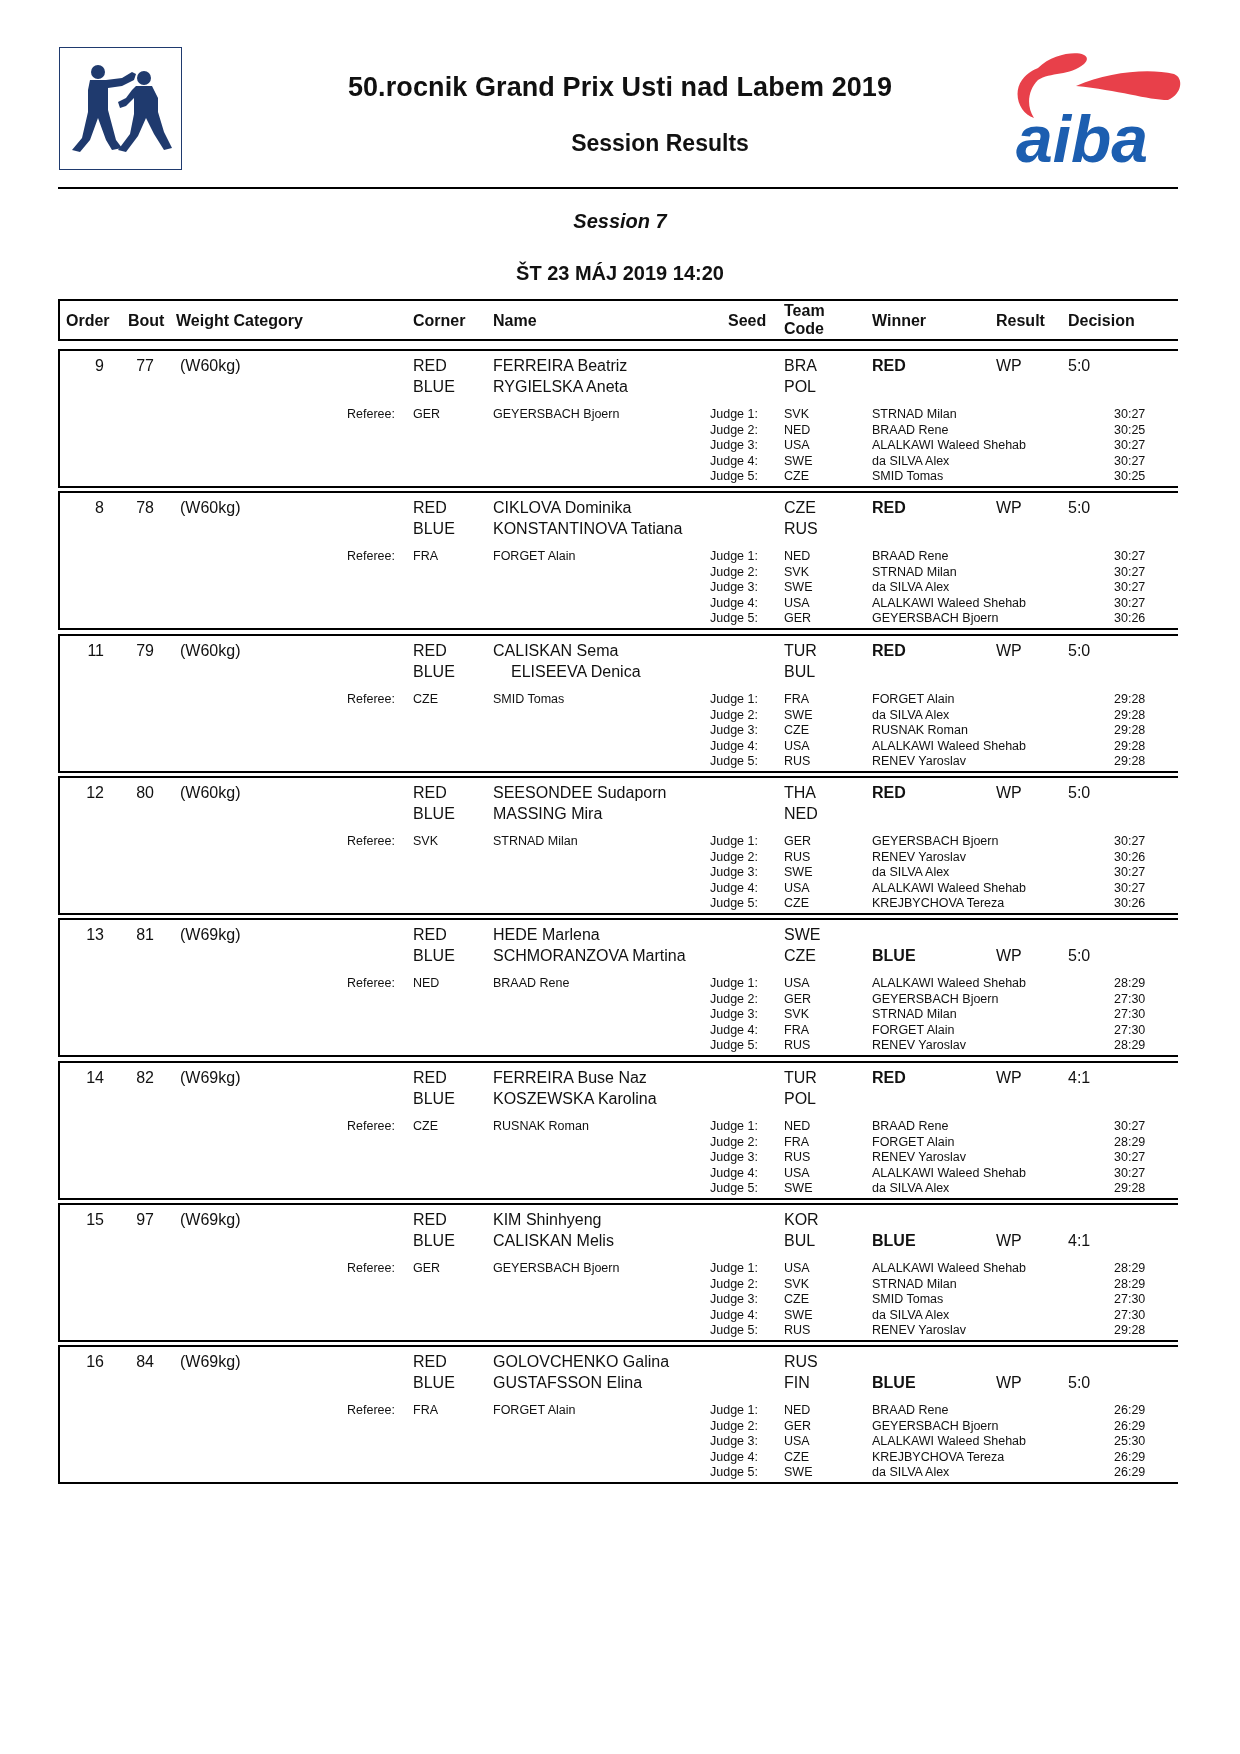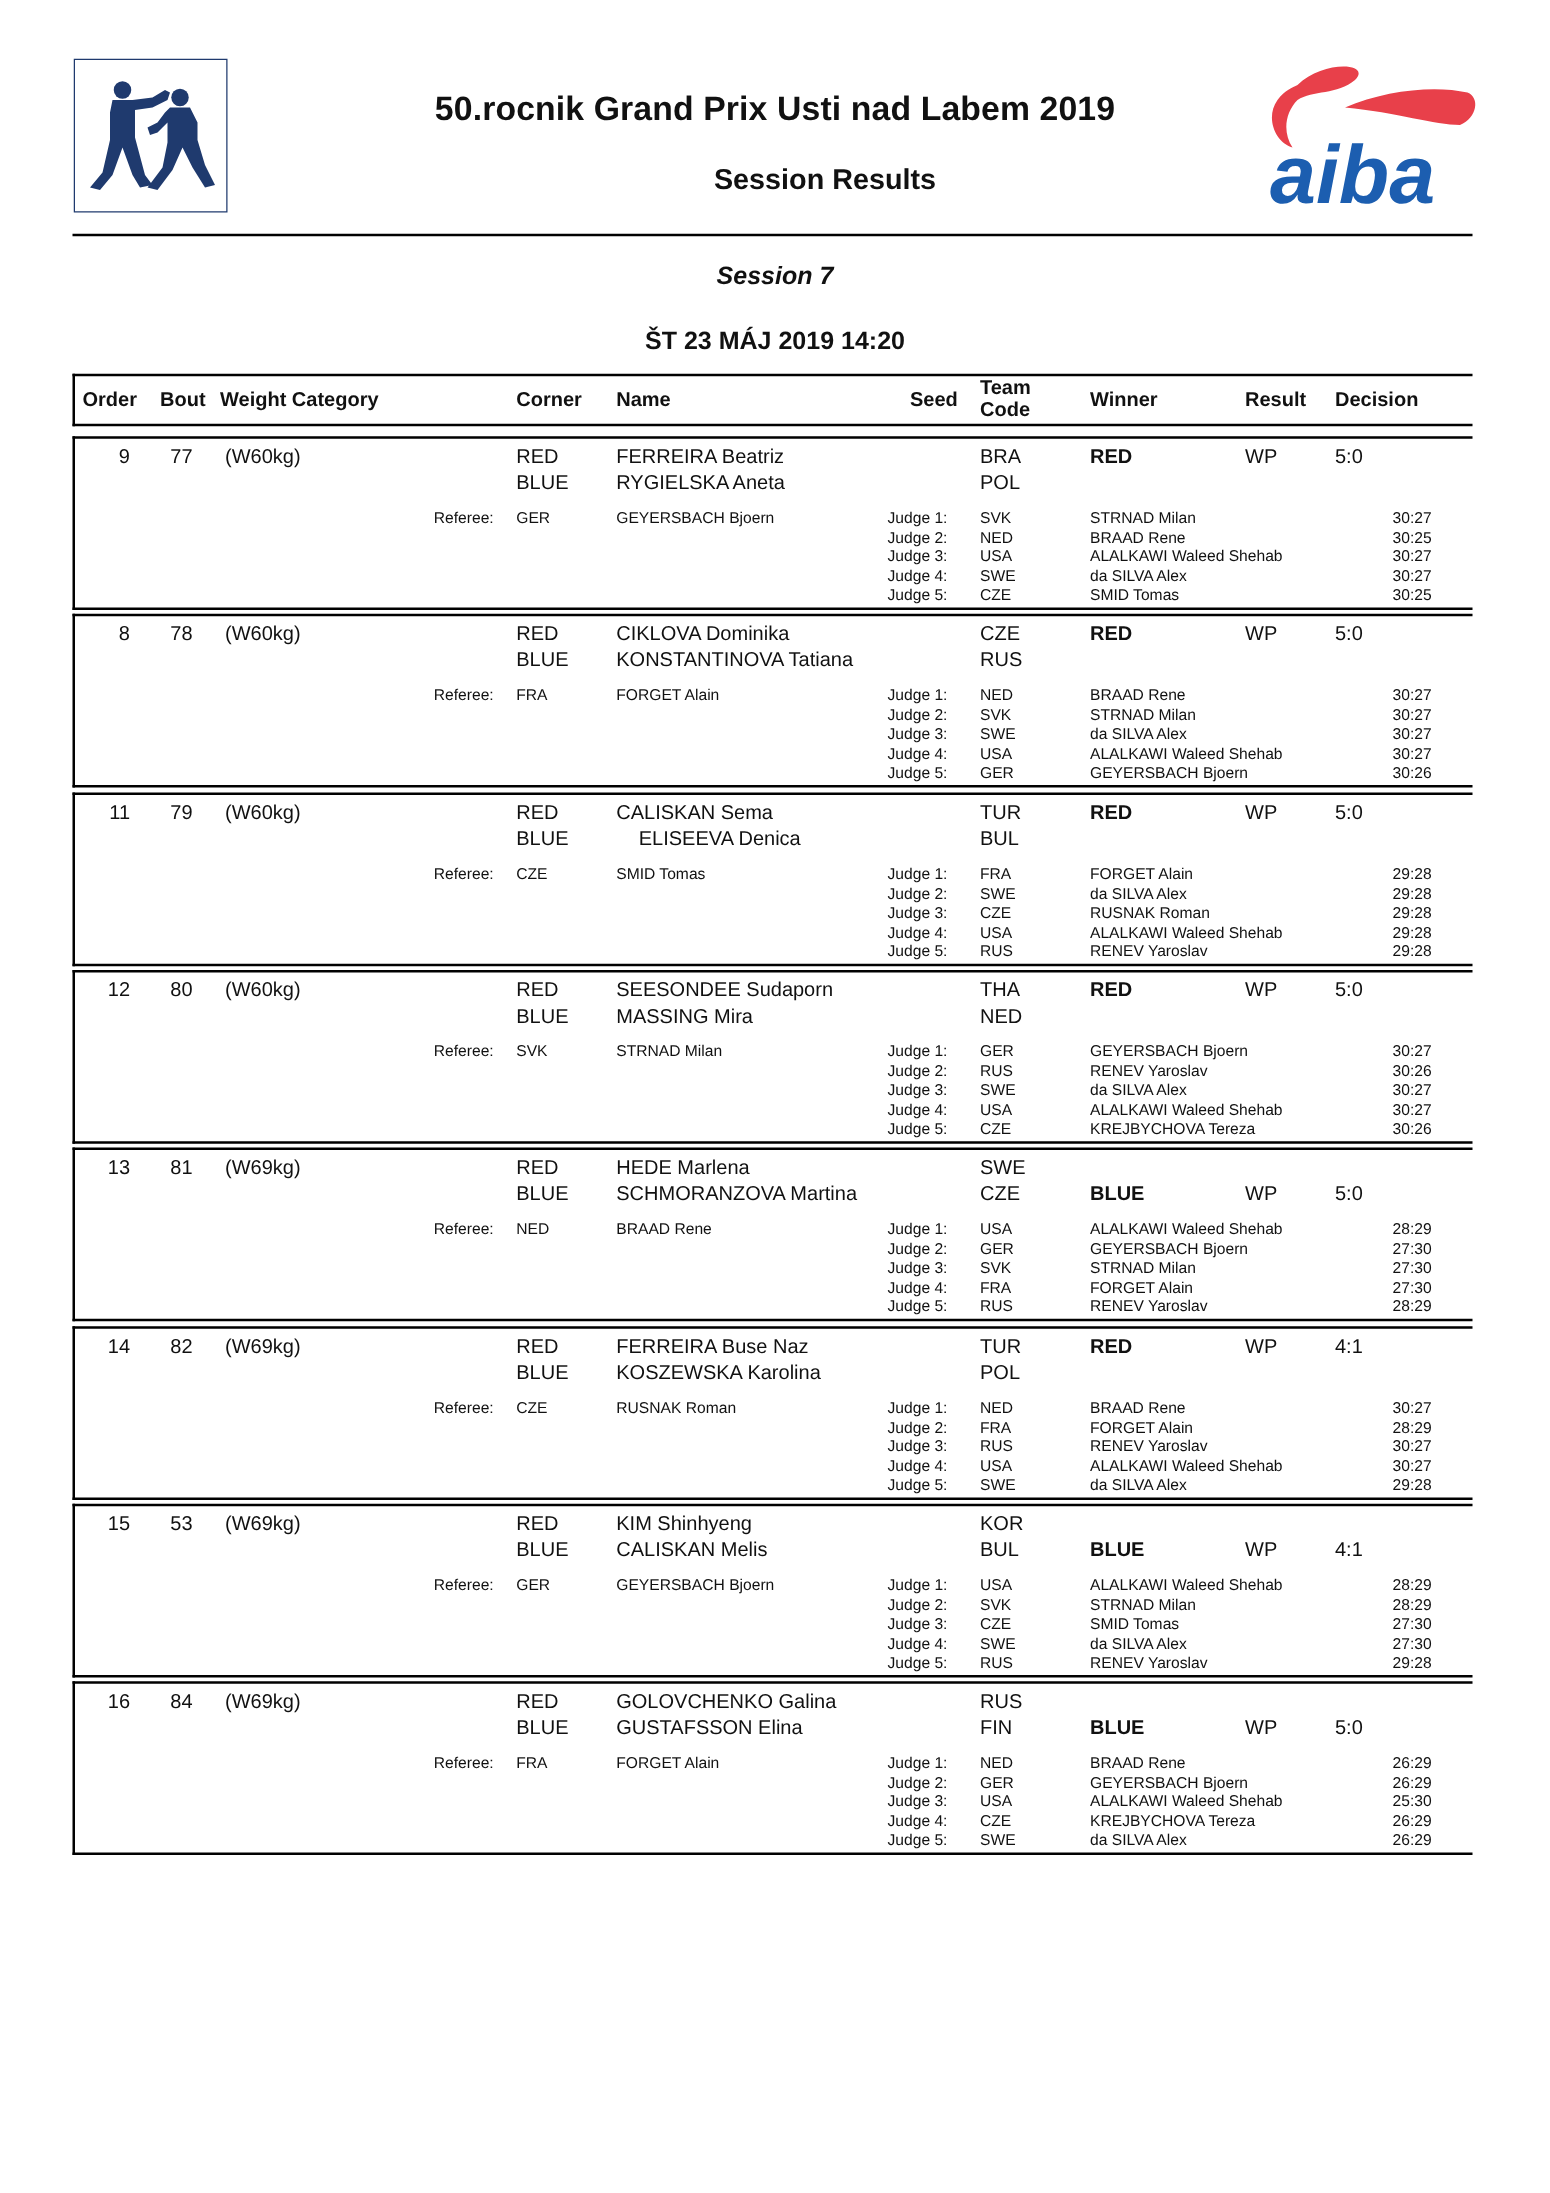--- a/index.html
+++ b/index.html
@@ -385,21 +385,21 @@
         <div>
     <span class="s" style="left: 650px; top: 118px;">Judge 5:</span>
     <span class="s" style="left: 724px; top: 118px;">SWE</span>
     <span class="s" style="left: 812px; top: 118px;">da SILVA Alex</span>
     <span class="s" style="left: 1054px; top: 118px;">29:28</span>
   </div>
       </div>
   </div>
     <div class="bout" style="top: 1203px;">
     <span class="b right" style="left:0;width:44px;top:6px">15</span>
-    <span class="b right" style="left:60px;width:34px;top:6px">53</span>
+    <span class="b right" style="left:60px;width:34px;top:6px">97</span>
     <span class="b" style="left:120px;top:6px">(W69kg)</span>
 
     <span class="b" style="left:353px;top:6px">RED</span>
     <span class="b" style="left:353px;top:27px">BLUE</span>
     <span class="b" style="left:433px;top:6px">KIM Shinhyeng</span>
     <span class="b" style="left:433px;top:27px">CALISKAN Melis</span>
     <span class="b" style="left:724px;top:6px">KOR</span>
     <span class="b" style="left:724px;top:27px">BUL</span>
 
     <span class="b bold winner-slot" style="left: 812px; top: 27px;">BLUE</span>

